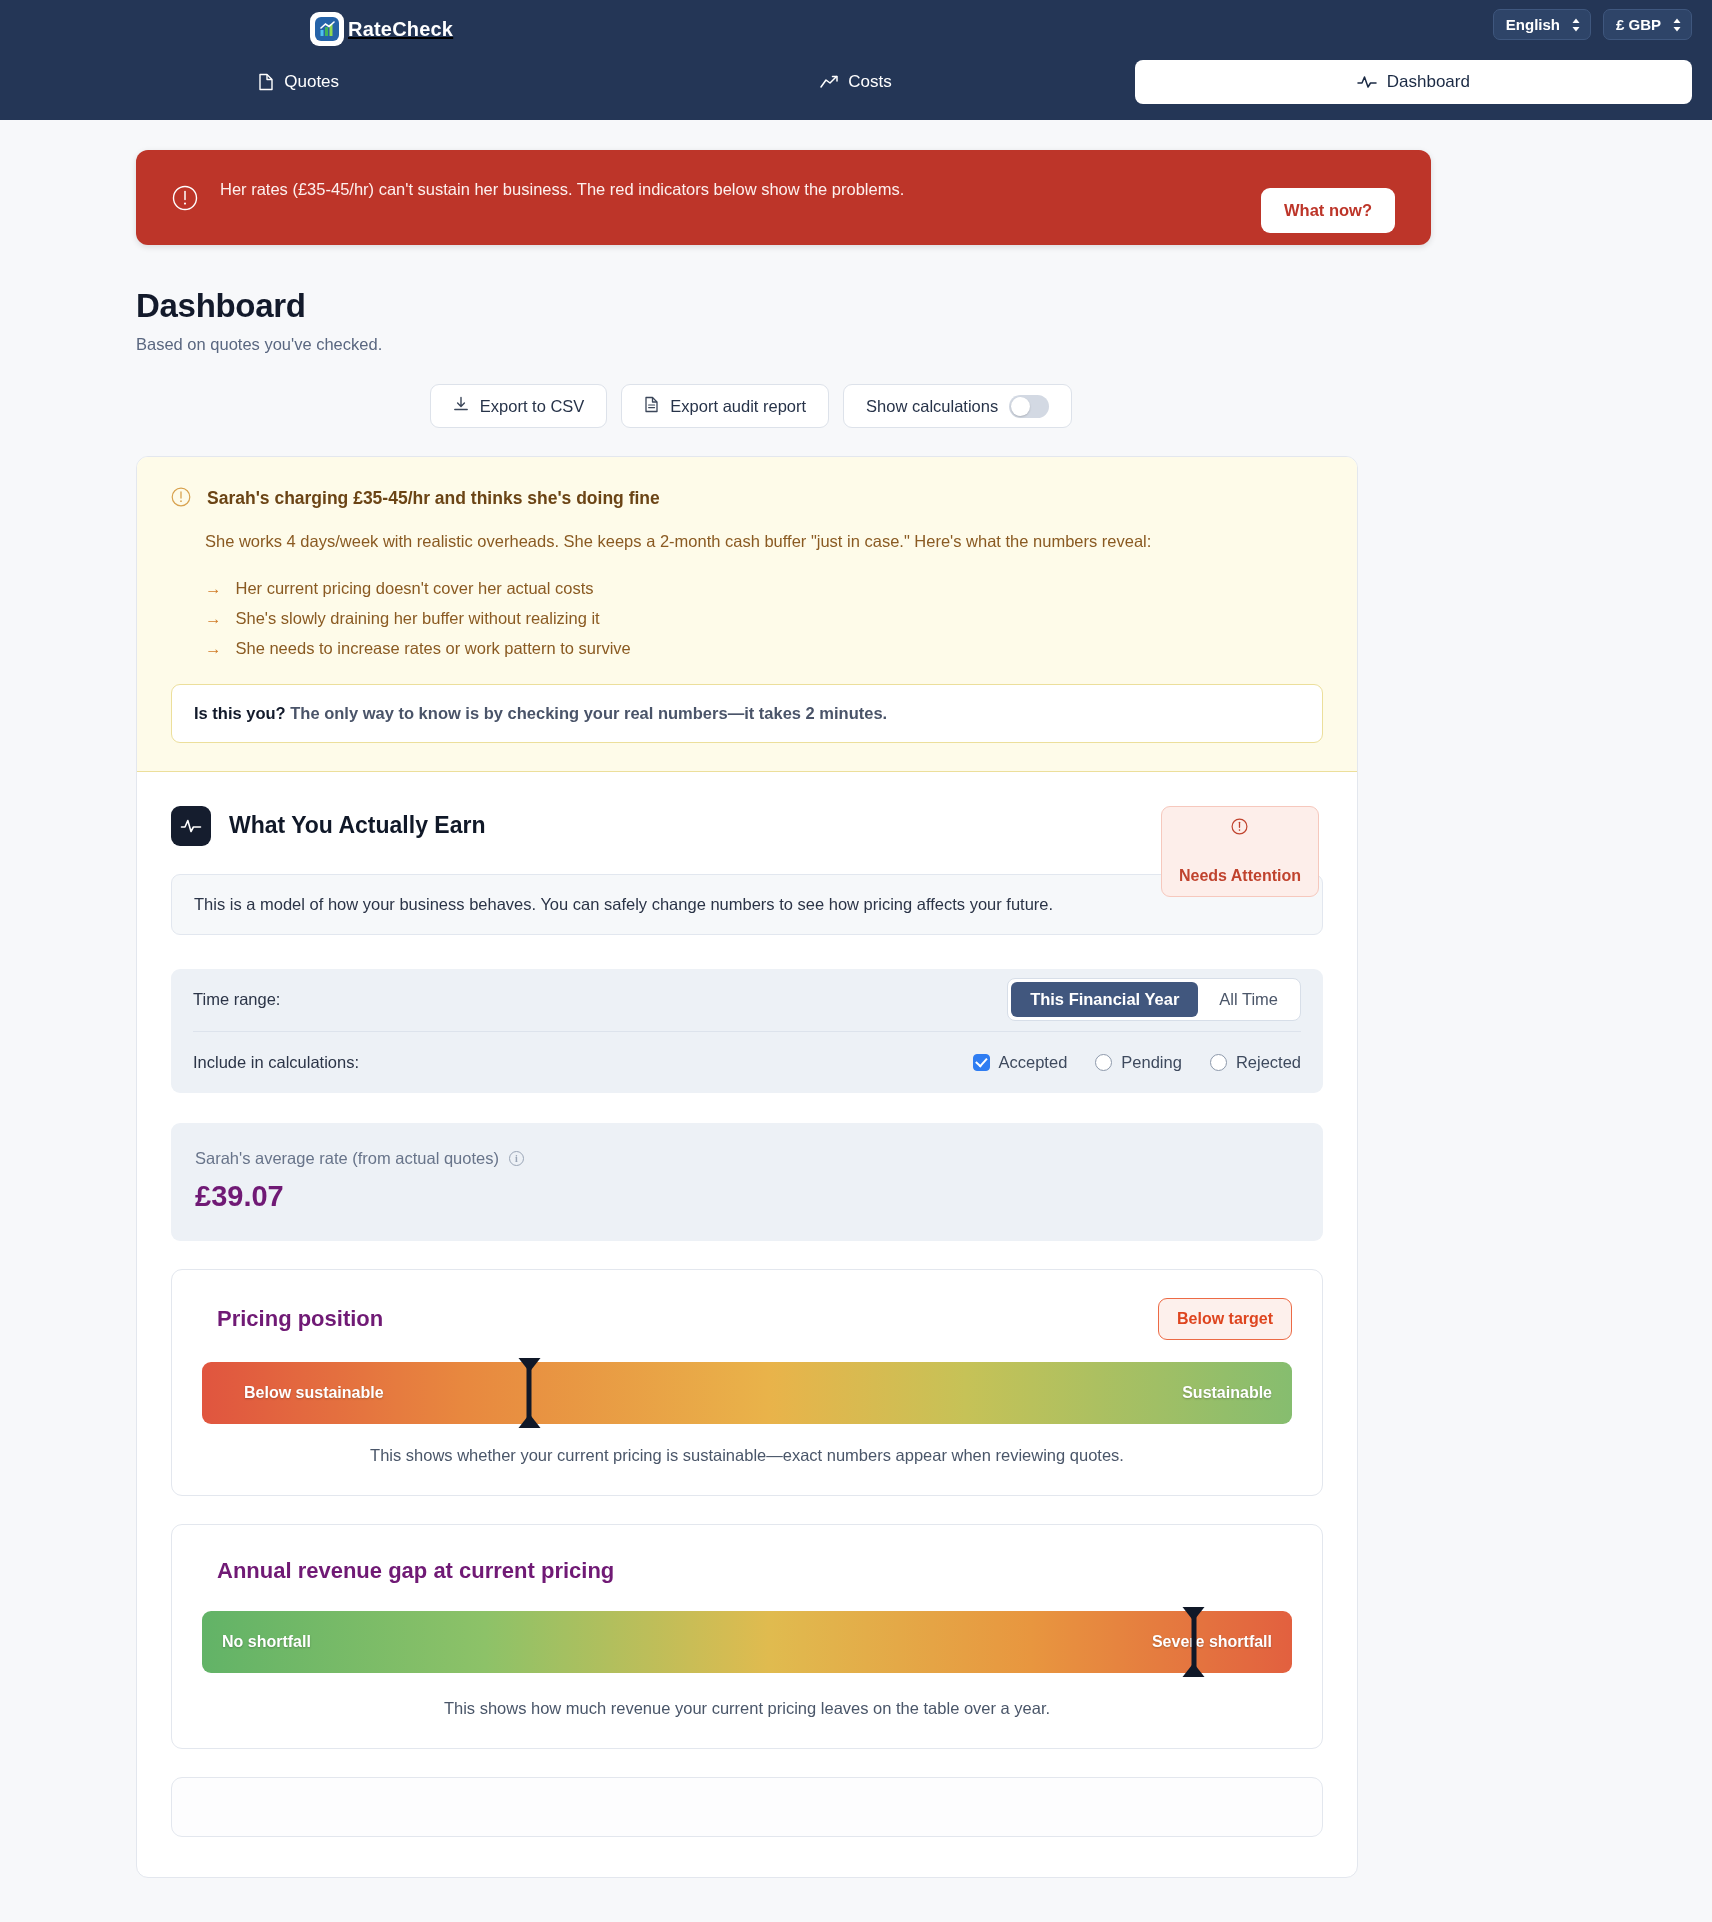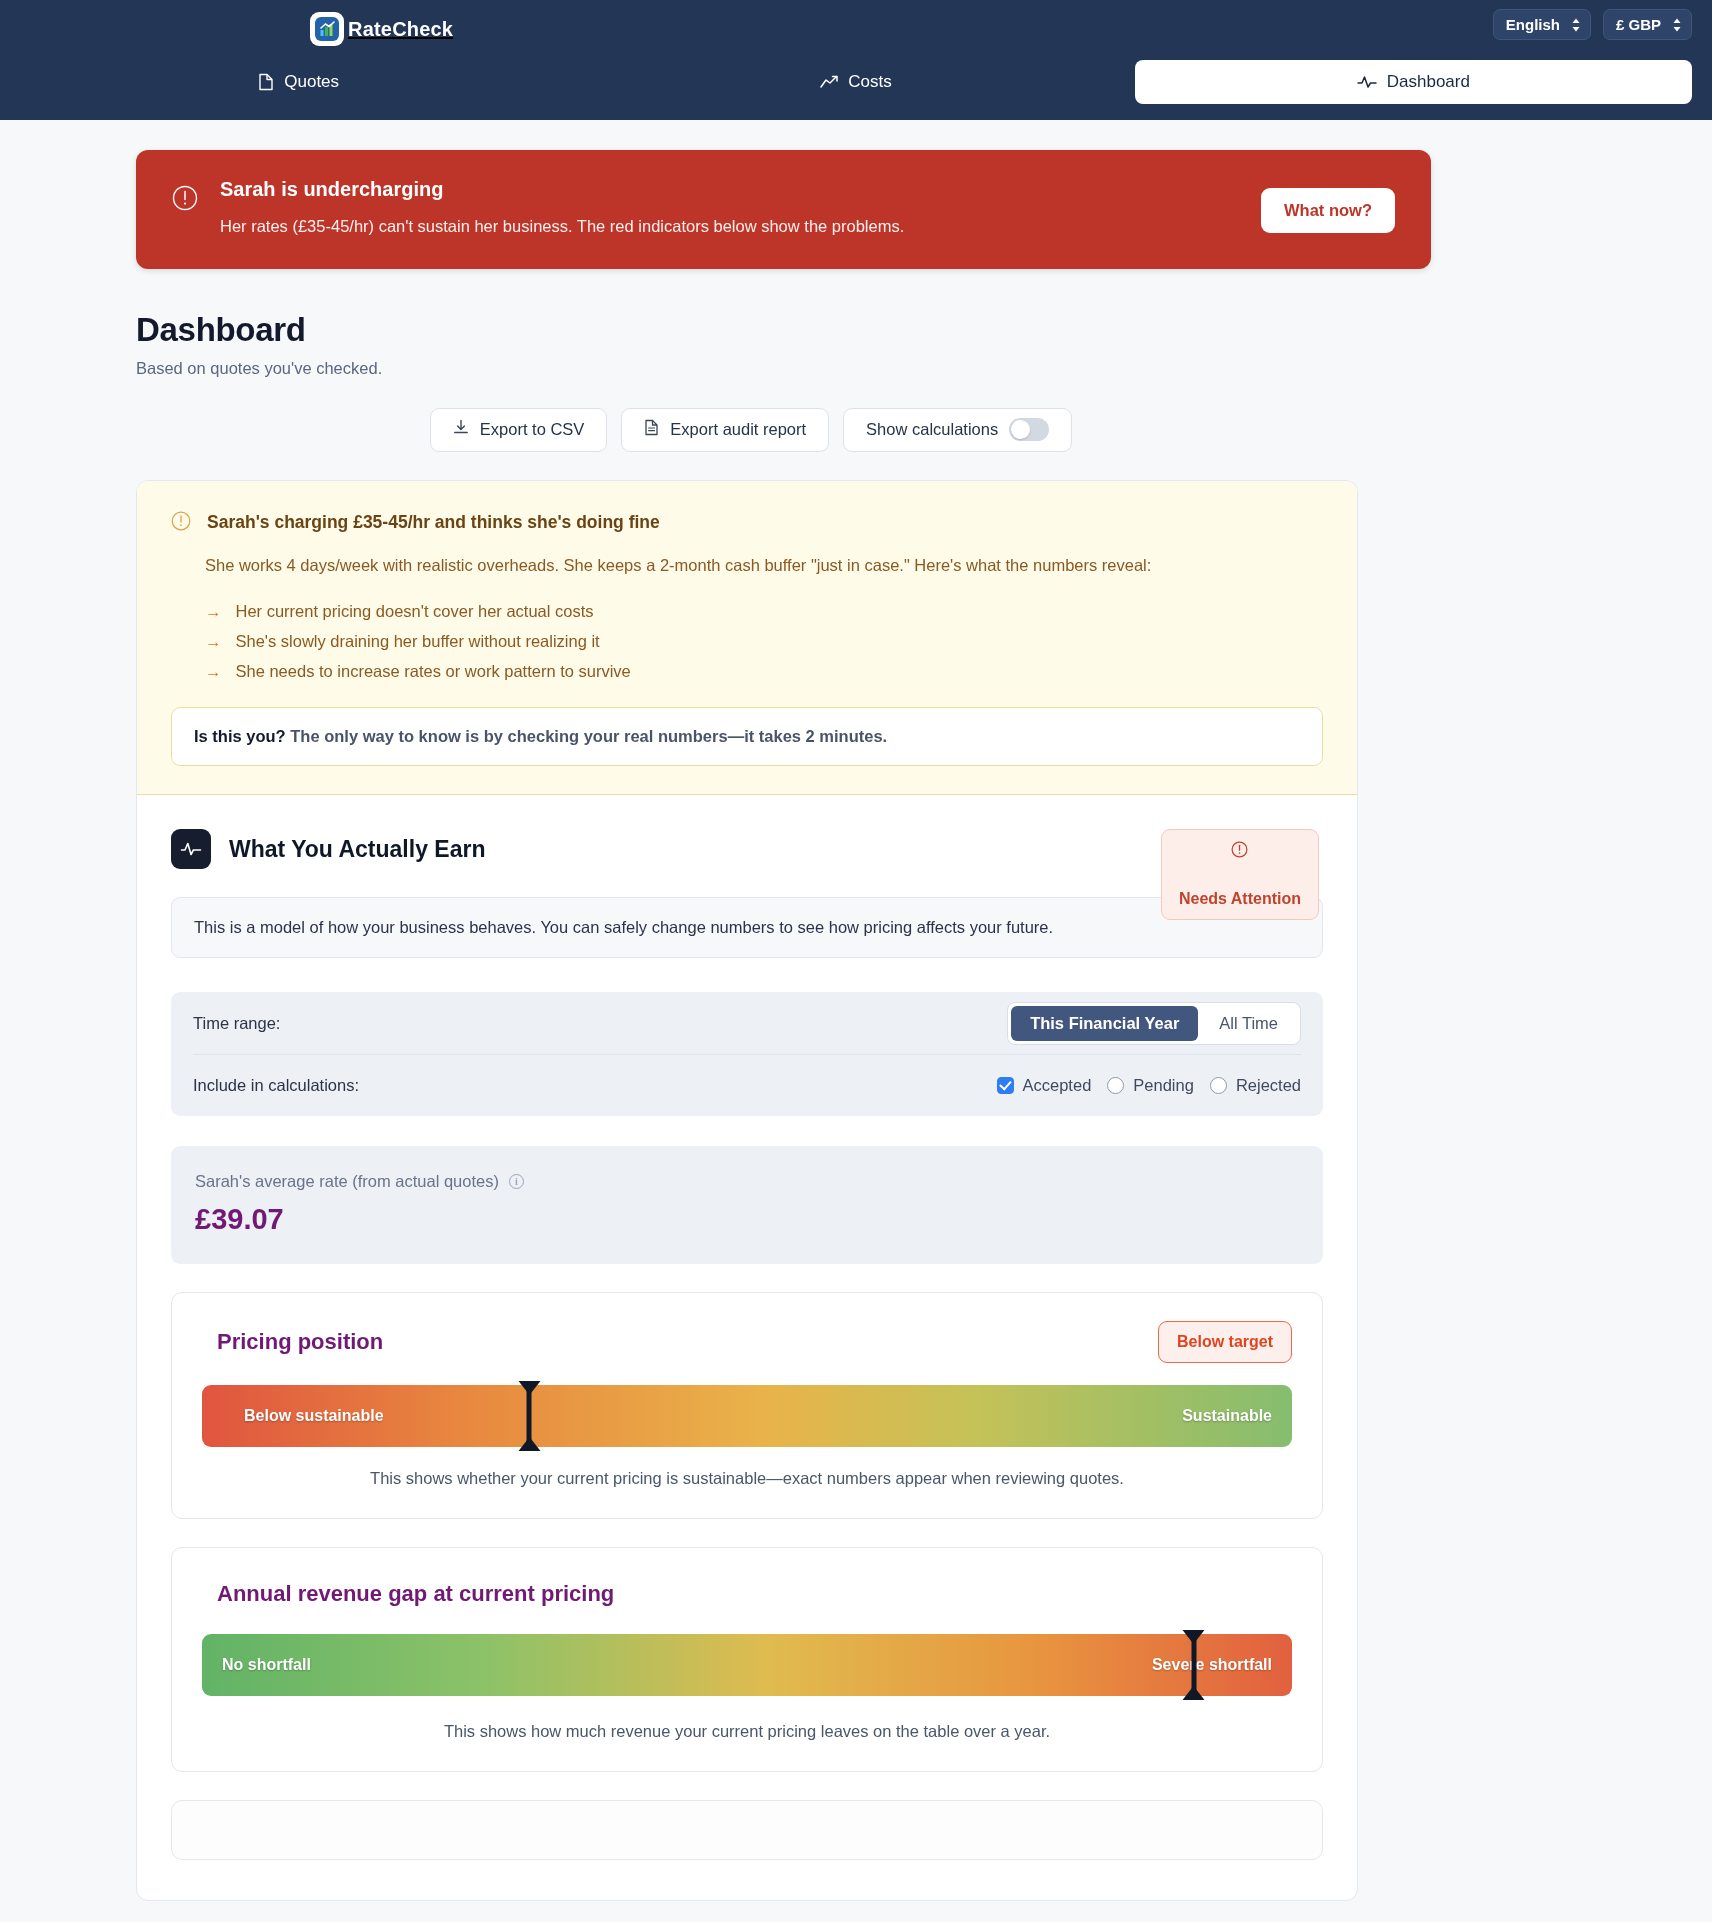--- a/index.html
+++ b/index.html
@@ -362,21 +362,21 @@
     cursor: pointer;
     font-family: "Liberation Sans", sans-serif;
     border: none;
     background: transparent;
   }
   .seg.active {
     background: #41577e;
     color: #ffffff;
     font-weight: bold;
   }
-  .checks { display: flex; gap: 16px; align-items: center; }
+  .checks { display: flex; gap: 28px; align-items: center; }
   .chk {
     display: flex; align-items: center; gap: 9px;
     font-size: 16.5px; color: #3e4a5e; cursor: pointer;
   }
   .box {
     width: 17px; height: 17px;
     border: 1.6px solid #8d99ab;
     border-radius: 4px;
     background: #ffffff;
     display: flex; align-items: center; justify-content: center;
@@ -595,21 +595,20 @@
 
     <div class="alert-red">
       <span class="excl">
         <svg width="26" height="26" viewBox="0 0 26 26" aria-hidden="true">
           <circle cx="13" cy="13" r="11.5" fill="none" stroke="#ffffff" stroke-width="1.4"></circle>
           <path d="M13 6.5v8" stroke="#ffffff" stroke-width="1.5" stroke-linecap="round"></path>
           <circle cx="13" cy="18.6" r="1.05" fill="#ffffff"></circle>
         </svg>
       </span>
       <div class="alert-red-body">
-        <div class="alert-red-title">Sarah is undercharging</div>
         <div class="alert-red-text">Her rates (£35-45/hr) can't sustain her business. The red indicators below show the problems.</div>
       </div>
       <button class="whatnow-btn">What now?</button>
     </div>
 
     <div class="page-title">Dashboard</div>
     <div class="page-sub">Based on quotes you've checked.</div>
 
     <div class="toolbar">
       <button class="tool-btn">

